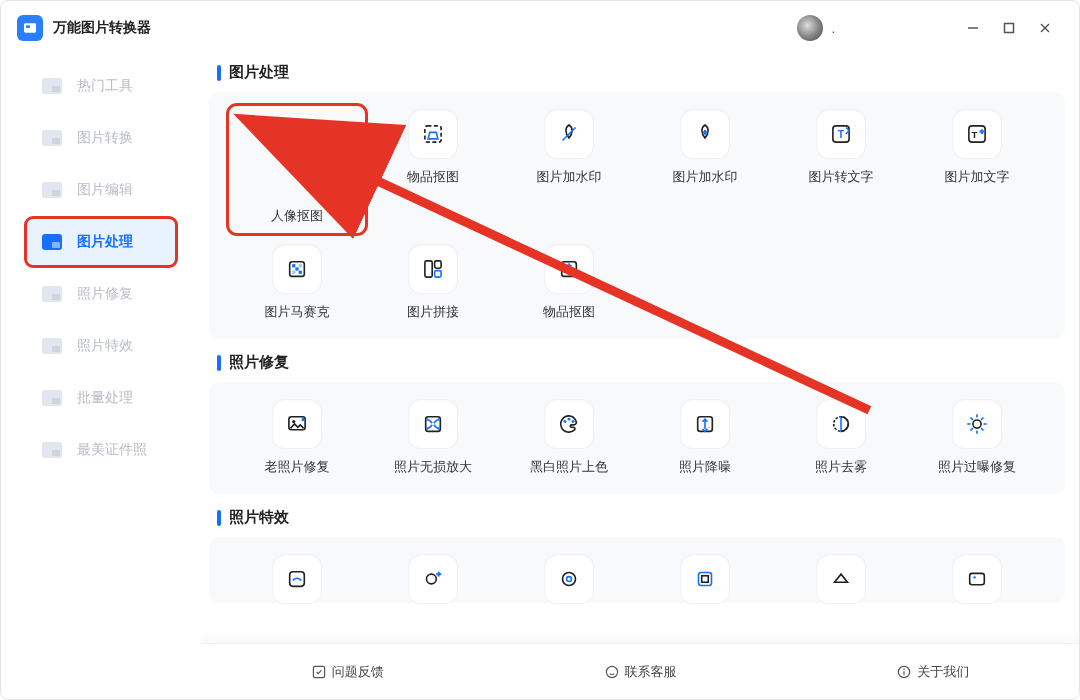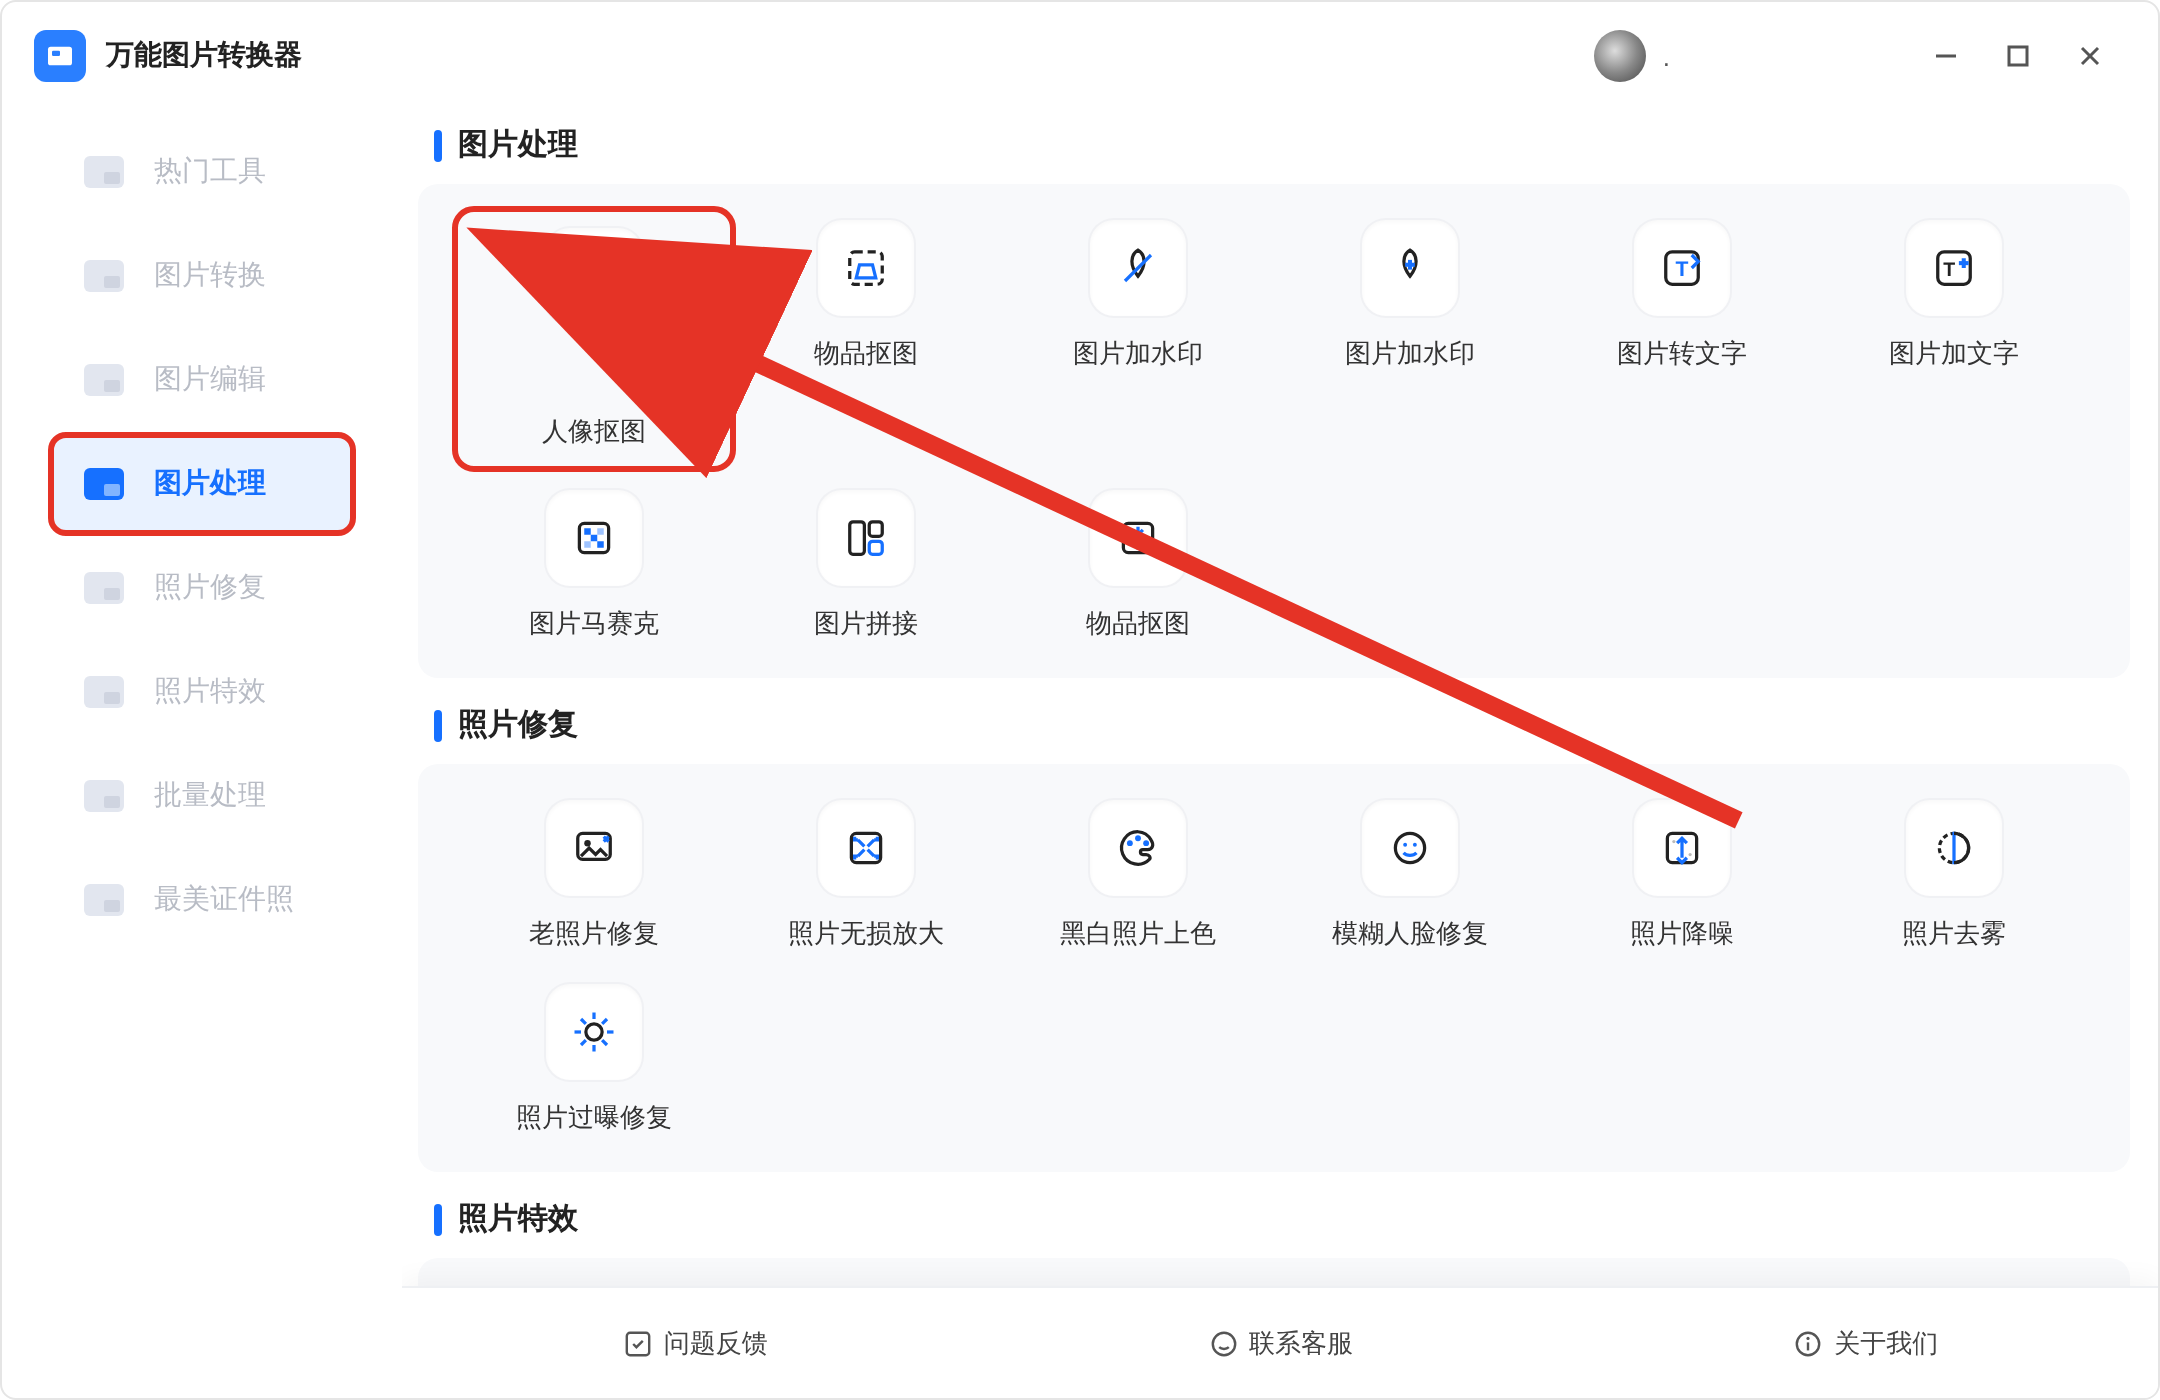--- a/index.html
+++ b/index.html
@@ -268,31 +268,20 @@
                   <circle cx="11" cy="13" r="1.8" fill="#1670ff"></circle>
                   <circle cx="16" cy="10" r="1.8" fill="#1670ff"></circle>
                   <circle cx="21" cy="13" r="1.8" fill="#1670ff"></circle>
                 </svg>
               </div>
             <div class="tool-lbl">黑白照片上色</div>
           </div>
           <div class="tool">
             <div class="tool-ic">
                 <svg viewBox="0 0 32 32">
-                  <circle cx="16" cy="16" r="9" fill="none" stroke="#222" stroke-width="2"></circle>
-                  <circle cx="13" cy="14" r="1.2" fill="#1670ff"></circle>
-                  <circle cx="19" cy="14" r="1.2" fill="#1670ff"></circle>
-                  <path d="M12 19c2 2 6 2 8 0" fill="none" stroke="#1670ff" stroke-width="2"></path>
-                </svg>
-              </div>
-            <div class="tool-lbl">模糊人脸修复</div>
-          </div>
-          <div class="tool">
-            <div class="tool-ic">
-                <svg viewBox="0 0 32 32">
                   <rect x="7" y="7" width="18" height="18" rx="3" fill="none" stroke="#222" stroke-width="2"></rect>
                   <path d="M16 10v12m-3-9l3-3 3 3m-6 9l3 3 3-3" fill="none" stroke="#1670ff" stroke-width="2"></path>
                   <circle cx="11" cy="12" r="1" fill="#bbb"></circle>
                   <circle cx="21" cy="20" r="1" fill="#bbb"></circle>
                 </svg>
               </div>
             <div class="tool-lbl">照片降噪</div>
           </div>
           <div class="tool">
             <div class="tool-ic">

